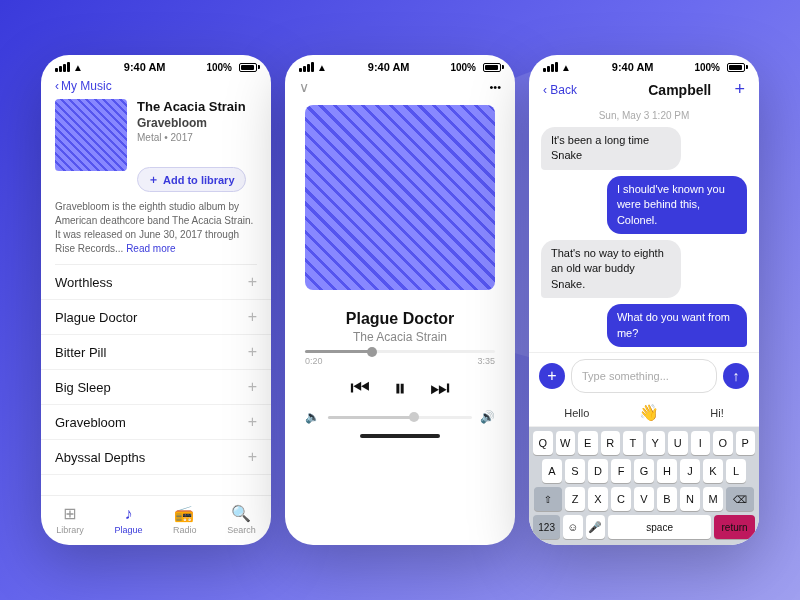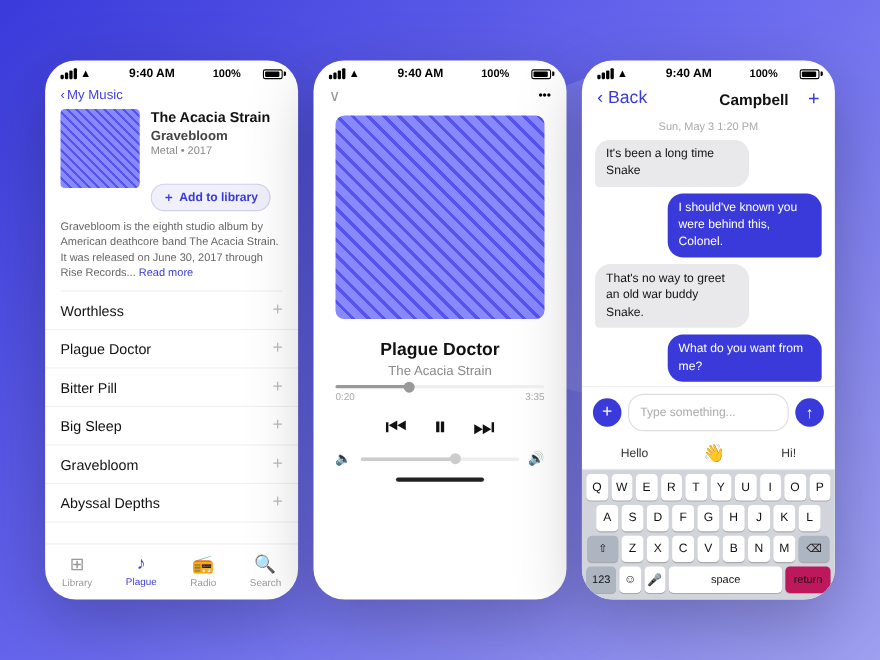--- a/index.html
+++ b/index.html
@@ -48,21 +48,21 @@
       display: flex;
       align-items: center;
       justify-content: space-between;
       padding: 6px 14px 4px;
       font-size: 10px;
       font-weight: 600;
       flex-shrink: 0;
     }
     .status-left { display: flex; align-items: center; gap: 3px; }
     .status-center { font-size: 11px; font-weight: 600; }
-    .status-right { display: flex; align-items: center; gap: 20px; font-size: 10px; }
+    .status-right { display: flex; align-items: center; gap: 7px; font-size: 10px; }
     .signal-bars { display: flex; gap: 1px; align-items: flex-end; }
     .signal-bar { width: 3px; background: #000; border-radius: 1px; }
     .battery-icon { width: 18px; height: 9px; border: 1.5px solid #000; border-radius: 2px; position: relative; display: flex; align-items: center; padding: 1px; }
     .battery-icon::after { content:''; position:absolute; right:-4px; top:50%; transform:translateY(-50%); width:2px; height:4px; background:#000; border-radius:0 1px 1px 0; }
     .battery-fill { background: #000; height: 100%; width: 90%; border-radius: 1px; }
 
     
     .phone1-nav {
       display: flex; align-items: center;
       padding: 2px 14px 6px;
@@ -378,36 +378,36 @@
       <span class="status-center">9:40 AM</span>
       <div class="status-right">
         <span>100%</span>
         <div class="battery-icon">
           <div class="battery-fill"></div>
         </div>
       </div>
     </div>
 
     <div class="phone3-nav">
-      <span style="color:#3a3adb;font-size:16px">‹ <span>Back</span></span>
+      <span style="color:#3a3adb;font-size:12px">‹ <span>Back</span></span>
       <span class="msg-contact">Campbell</span>
       <span style="color:#3a3adb;font-size:18px">+</span>
     </div>
 
     <div class="date-label">Sun, May 3 1:20 PM</div>
 
     <div class="messages-area">
       <div class="msg-row left">
         <div class="msg-bubble gray">It's been a long time Snake</div>
       </div>
       <div class="msg-row right">
         <div class="msg-bubble blue">I should've known you were behind this, Colonel.</div>
       </div>
       <div class="msg-row left">
-        <div class="msg-bubble gray">That's no way to greet an old war buddy Snake.</div>
+        <div class="msg-bubble gray">That's no way to eighth an old war buddy Snake.</div>
       </div>
       <div class="msg-row right">
         <div class="msg-bubble blue">What do you want from me?</div>
       </div>
     </div>
 
     <div class="input-row">
       <div class="input-plus">+</div>
       <div class="input-field">
         <span style="color:#aaa">Type something...</span>

